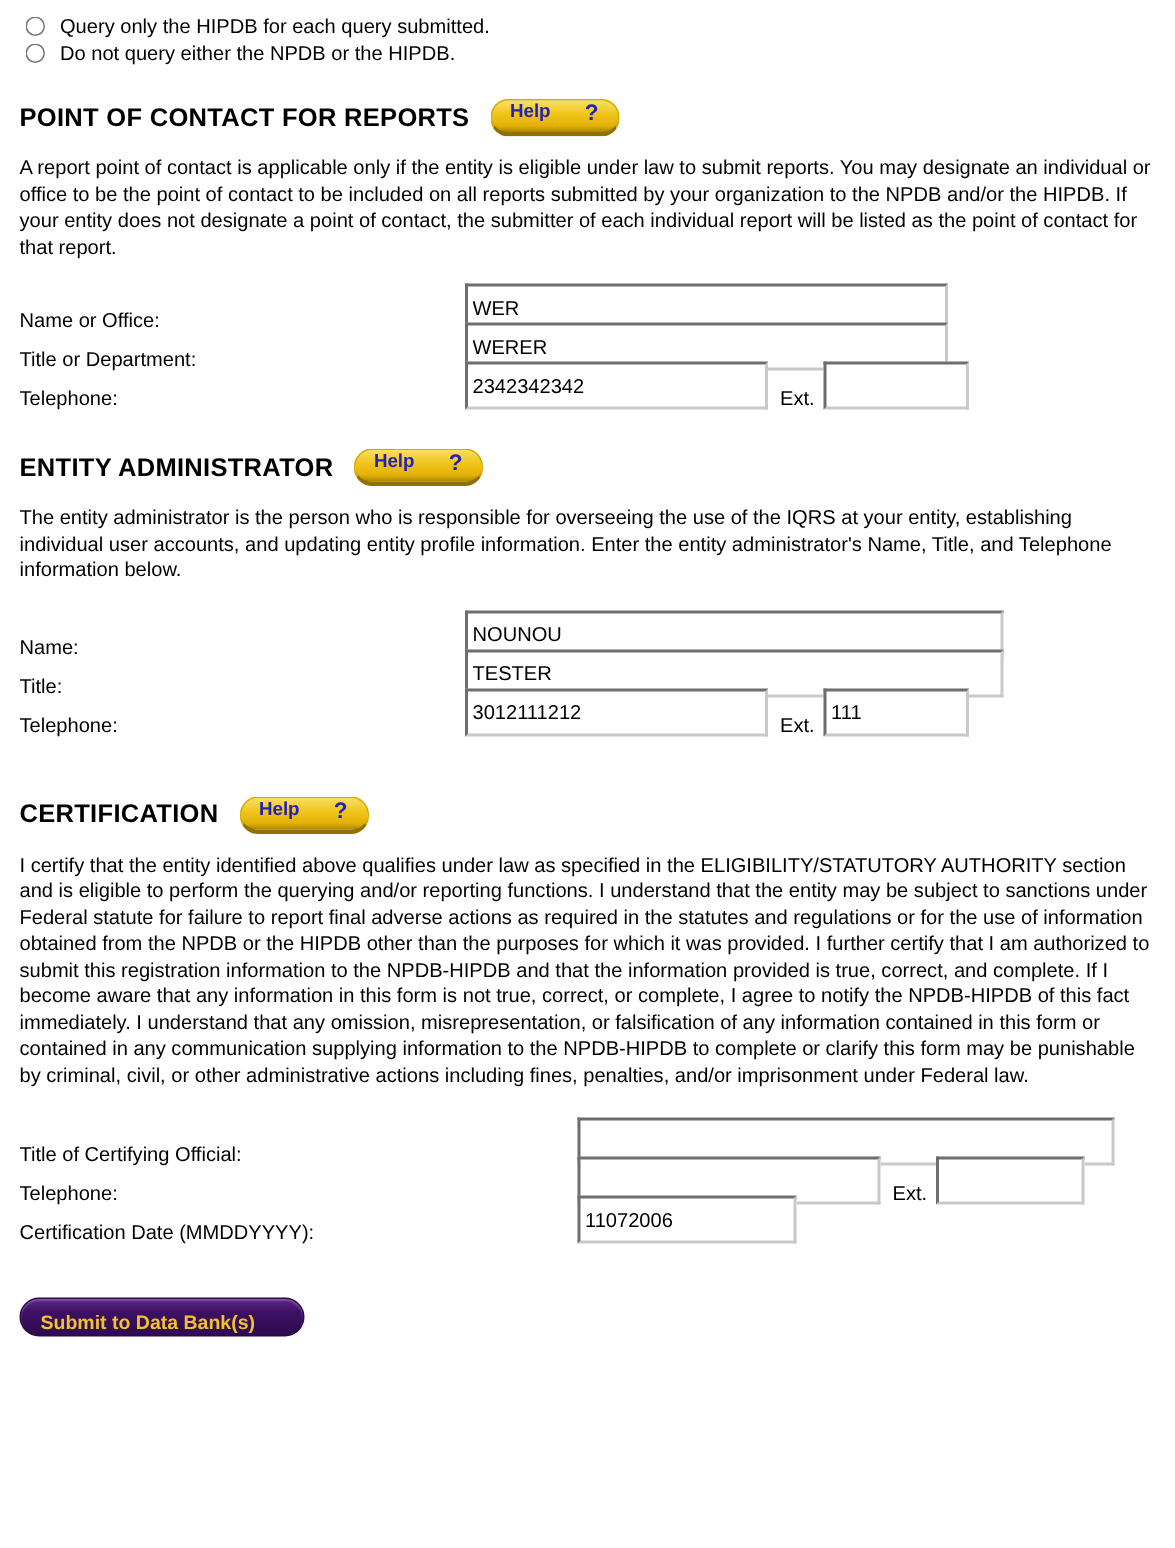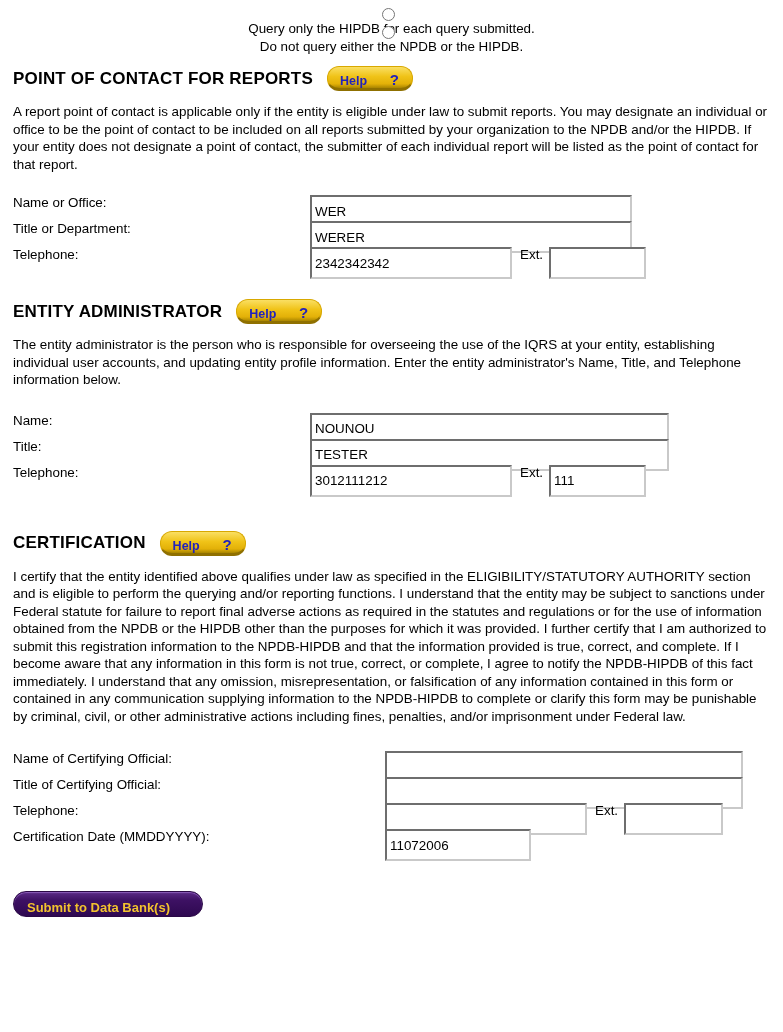--- a/index.html
+++ b/index.html
@@ -6,50 +6,50 @@
   html,body { margin:0; padding:0; }
   body {
     width: 783px; height: 1032px;
     background: #ffffff; color: #000;
     font-family: "Liberation Sans", sans-serif;
     font-size: 13.4px;
   }
   .page { padding: 8px 13px 0 13px; }
 
   
-  .radio-row { display:flex; align-items:center; height:18px;flex-direction:column; }
+  .radio-row { display:flex; align-items:center; height:18px; }
   input[type=radio], input[type=checkbox] {
     width:13px; height:13px; margin:0 10px 0 4px; flex:0 0 auto;
   }
   .checkbox-para { margin-top:24px; line-height:19px; }
   .checkbox-para input[type=checkbox] { vertical-align:-2px; }
 
   
   .section-heading { display:flex; align-items:center; }
   .hd { font-weight:bold; font-size:17px; letter-spacing:.2px; }
   .help-btn {
     margin-left:14px;
     width:86px; height:25px;
-    display:inline-flex; align-items:flex-end; justify-content:space-between;
+    display:inline-flex; align-items:flex-start; justify-content:space-between;
     padding:0 13px 0 12px;
     border-radius:12px;
     background: linear-gradient(180deg,#FADF63 0%, var(--help-bg) 45%, #E3B108 80%, #A98500 100%);
     border:1px solid #D8A800; border-bottom:3px solid #8F7000;
     cursor:pointer;
   }
   .help-btn .help-label { color:var(--help-fg); font-weight:bold; font-size:12.5px; }
   .help-btn .qmark { color:var(--help-fg); font-weight:bold; font-size:15px; }
 
   p.desc { margin:12px 0 0 0; line-height:17.5px; }
 
   
   .fields { margin-top:22px; }
   .fields.ea { margin-top:24px; }
   .fields.cert { margin-top:26px; }
-  .field-row { display:flex; align-items:flex-start; height:26px; }
+  .field-row { display:flex; align-items:flex-end; height:26px; }
   .field-label { width:297px; flex:0 0 auto; }
   .cert .field-label { width:372px; }
   input.txt {
     height:32px; padding:0 3px;
     font-family:"Liberation Sans", sans-serif; font-size:13.4px; color:#000;
     background:#fff;
     border-top:2px solid #6e6e6e; border-left:2px solid #6e6e6e;
     border-bottom:2px solid #c9c9c9; border-right:2px solid #c9c9c9;
   }
   .w-name1 { width:322px; }
@@ -148,24 +148,20 @@
   <div class="section-heading mt-sec3">
     <span class="hd">CERTIFICATION</span>
     <button class="help-btn">
       <span class="help-label">Help</span>
       <span class="qmark">?</span>
     </button>
   </div>
   <p class="desc">I certify that the entity identified above qualifies under law as specified in the ELIGIBILITY/STATUTORY AUTHORITY section and is eligible to perform the querying and/or reporting functions.  I understand that the entity may be subject to sanctions under Federal statute for failure to report final adverse actions as required in the statutes and regulations or for the use of information obtained from the NPDB or the HIPDB other than the purposes for which it was provided.  I further certify that I am authorized to submit this registration information to the NPDB-HIPDB and that the information provided is true, correct, and complete.  If I become aware that any information in this form is not true, correct, or complete, I agree to notify the NPDB-HIPDB of this fact immediately.  I understand that any omission, misrepresentation, or falsification of any information contained in this form or contained in any communication supplying information to the NPDB-HIPDB to complete or clarify this form may be punishable by criminal, civil, or other administrative actions including fines, penalties, and/or imprisonment under Federal law.</p>
   <div class="fields cert">
     <div class="field-row">
-      <span class="field-label">Name of Certifying Official:</span>
-      <input class="txt w-name3" value="" style="">
-    </div>
-    <div class="field-row">
       <span class="field-label">Title of Certifying Official:</span>
       <input class="txt w-name3" value="" style="">
     </div>
     <div class="field-row">
       <span class="field-label">Telephone:</span>
       <input class="txt w-phone" value="" style="">
       <span class="ext-label">Ext.</span>
       <input class="txt w-ext3 ext-input" value="" style="">
     </div>
     <div class="field-row">

